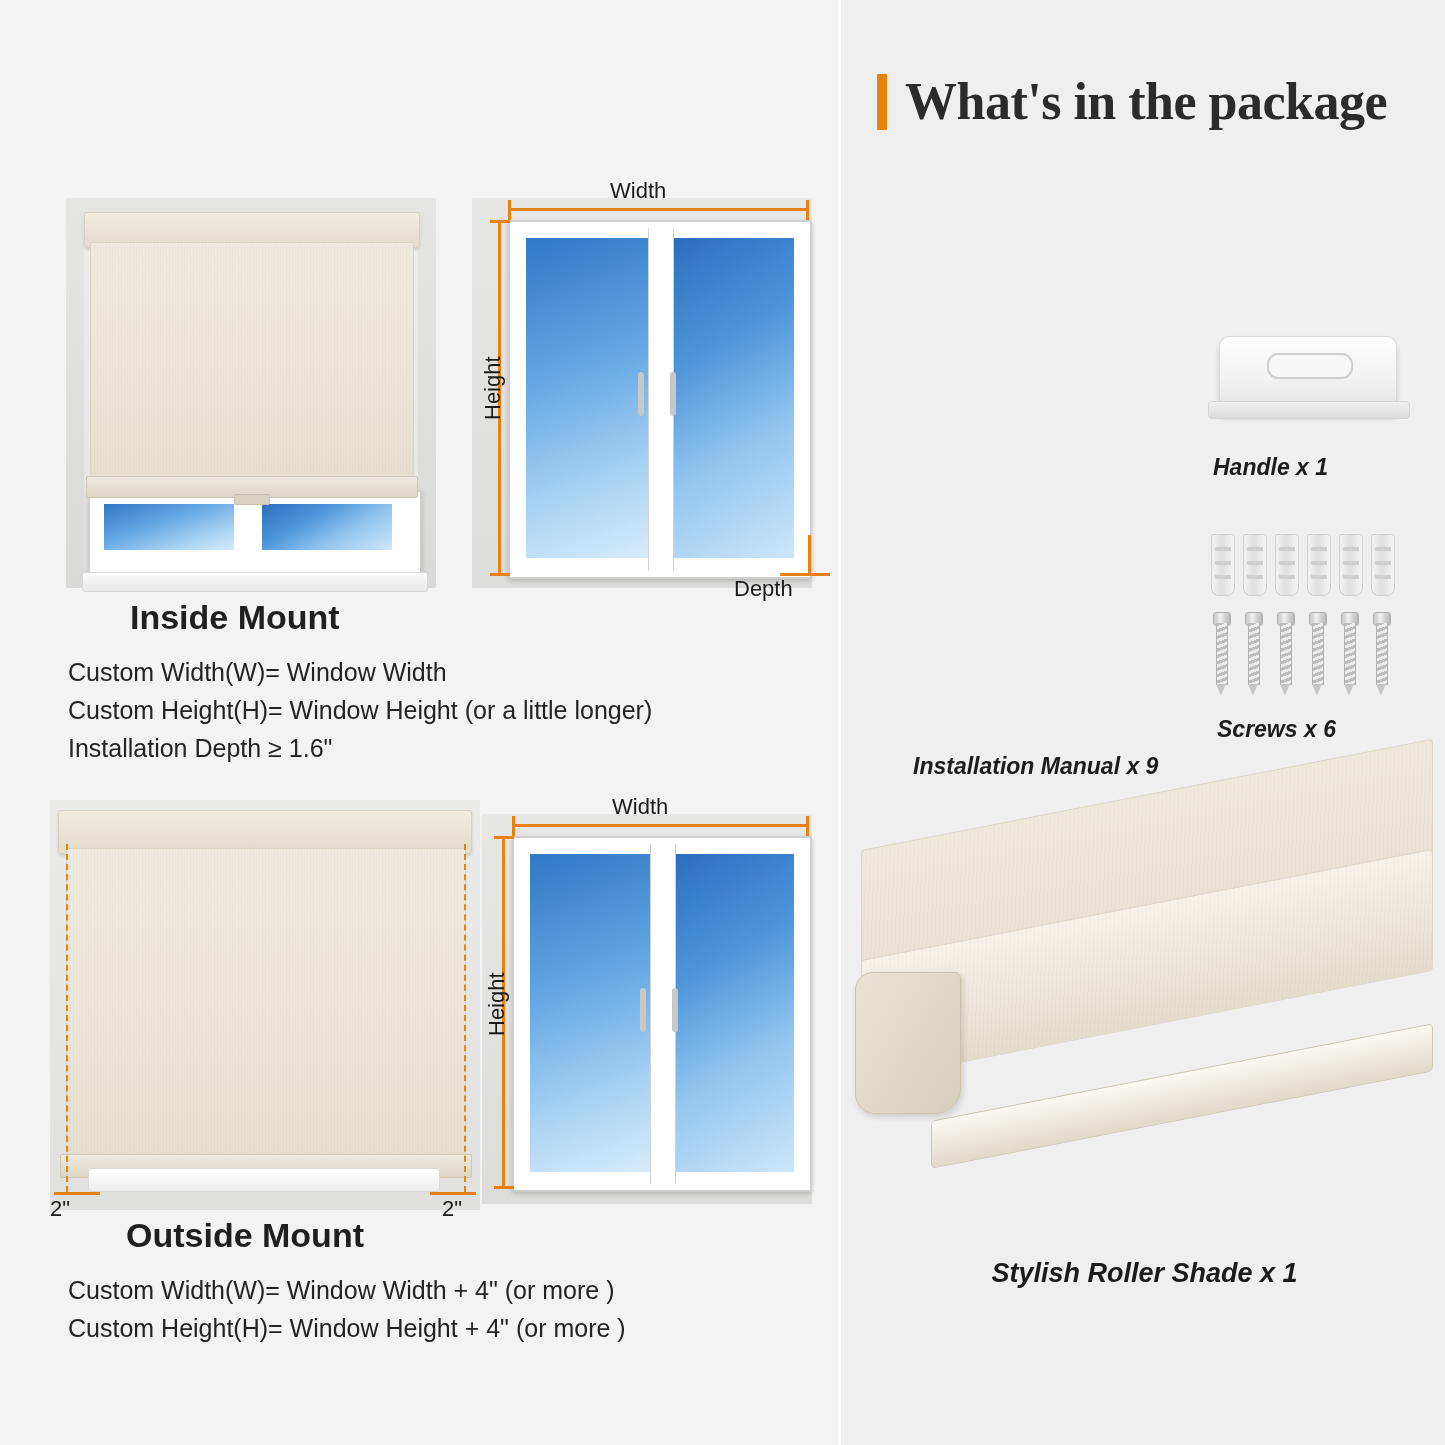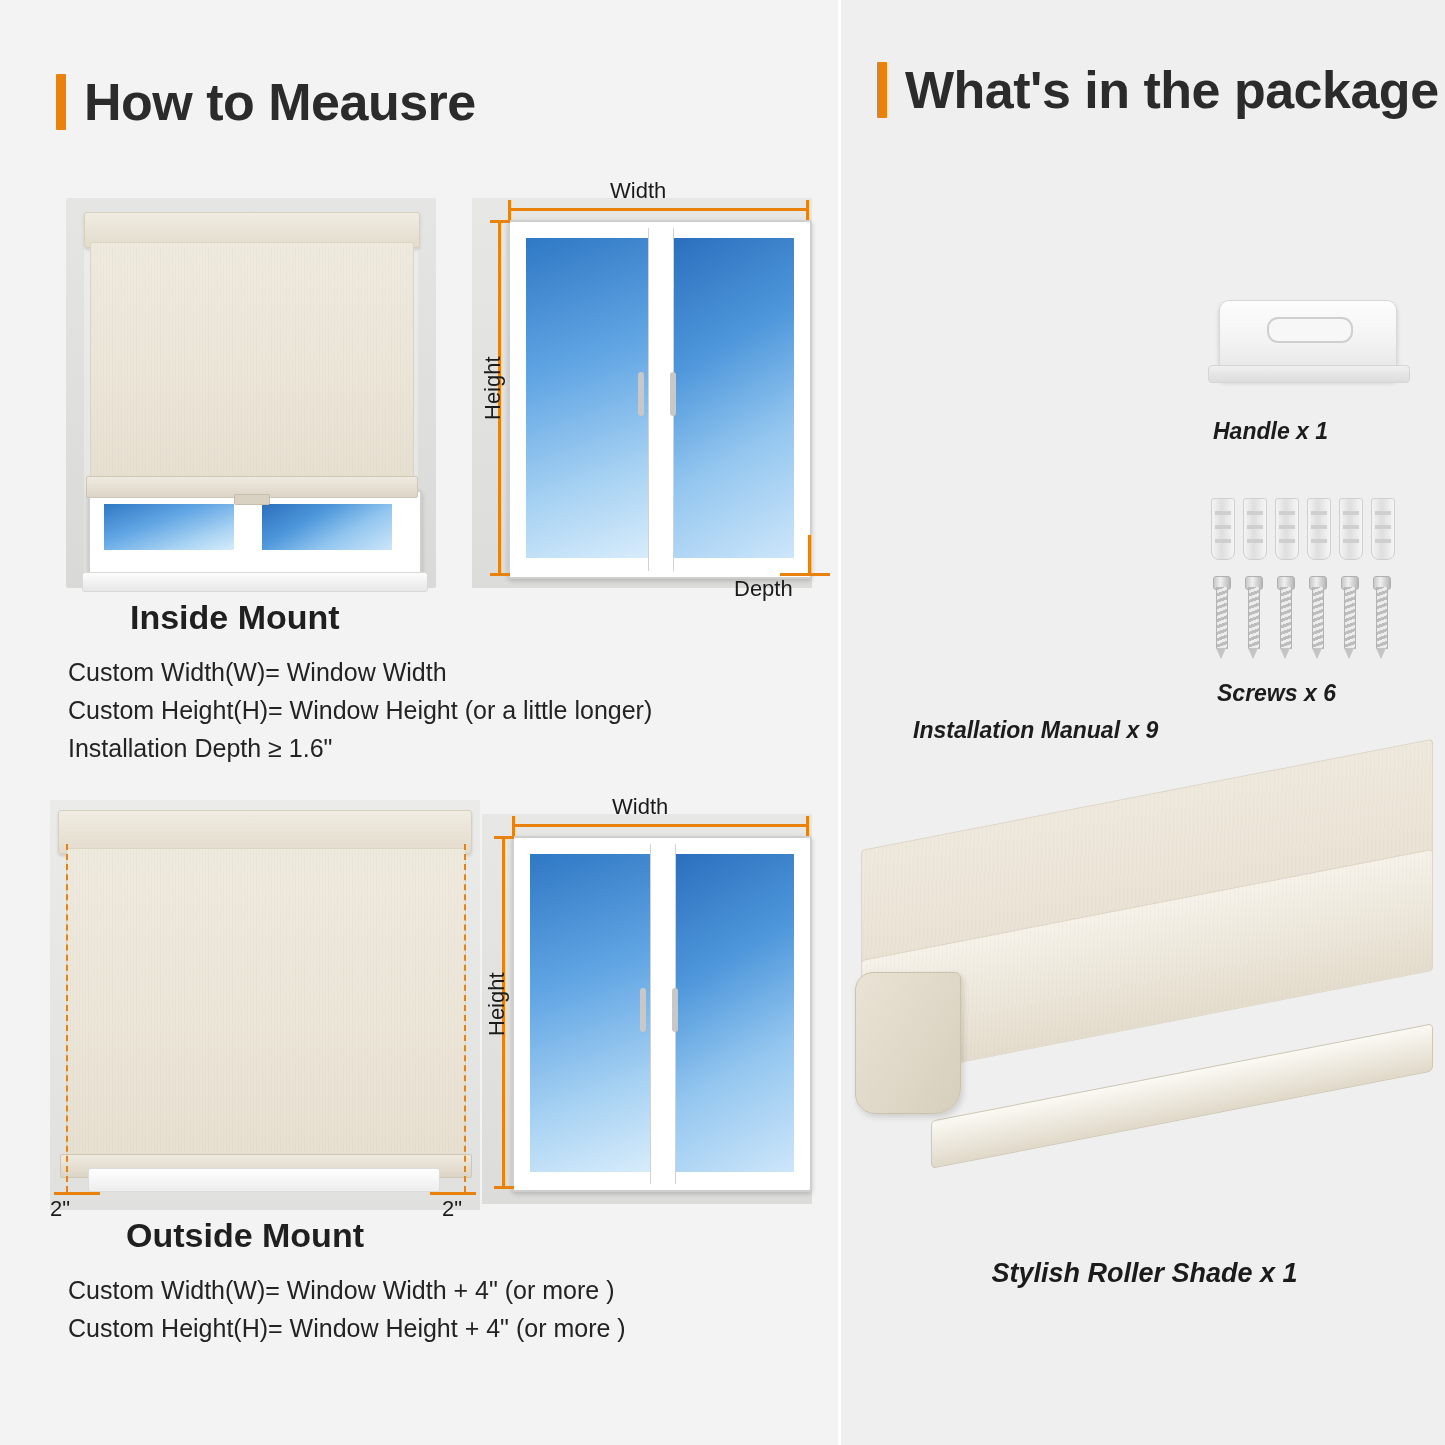--- a/index.html
+++ b/index.html
@@ -49,21 +49,21 @@
     border-radius: 1px;
   }
   .heading .txt {
     font-size: 52px;
     font-weight: bold;
     color: #2b2b2b;
     letter-spacing: -0.5px;
     white-space: nowrap;
   }
   .h-left { position: absolute; left: 56px; top: 72px; }
-  .h-right { position: absolute; left: 36px; top: 60px; }
+  .h-right { position: absolute; left: 36px; top: 72px; font-family: Liberation Serif, serif; }
 
   
   .mount-block { position: absolute; }
   .mb-inside { left: 40px; top: 190px; width: 760px; }
   .mb-outside { left: 30px; top: 800px; width: 780px; }
 
   .illus-row {
     position: relative;
     height: 400px;
   }
@@ -159,21 +159,21 @@
     color: #1f1f1f;
     margin-top: 8px;
   }
   .spec-line {
     font-size: 25px;
     color: #232323;
     line-height: 1.52;
   }
 
   
-  .part { position: absolute; }
+  .part { position: absolute; margin-top: 36px; }
   .part-label {
     position: absolute;
     font-size: 23px;
     font-weight: bold;
     font-style: italic;
     color: #1c1c1c;
     white-space: nowrap;
   }
 
   .bracket {
@@ -410,24 +410,20 @@
     color: #1b1b1b;
   }
 </style>
 </head>
 <body>
 
 <div class="page">
 
   <div class="left-panel">
 
-    <div class="heading h-left">
-      <div class="bar"></div>
-      <div class="txt">How to Meausre</div>
-    </div>
 
     <div class="mount-block mb-inside">
 
       <div class="illus-row">
 
         <div class="wall" style="left:26px; top:8px; width:370px; height:390px; background:linear-gradient(180deg,#e5e5e3,#d9d9d7);"></div>
         <div style="position:absolute; left:44px; top:28px; width:334px; height:360px; background:linear-gradient(180deg,#ededeb,#e3e3e1);"></div>
 
         <div class="win-frame" style="left:48px; top:300px; width:330px; height:90px;">
           <div class="glass" style="left:14px; top:12px; width:130px; height:46px;"></div>

